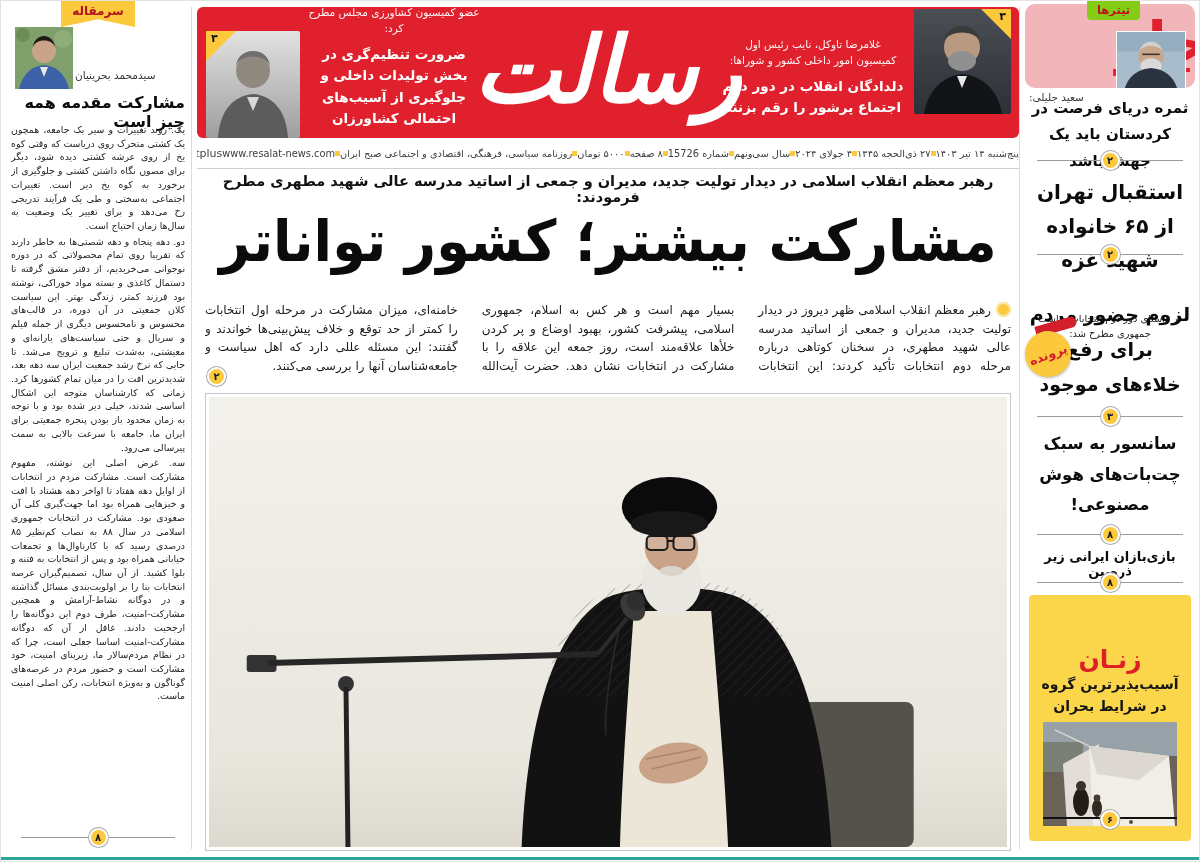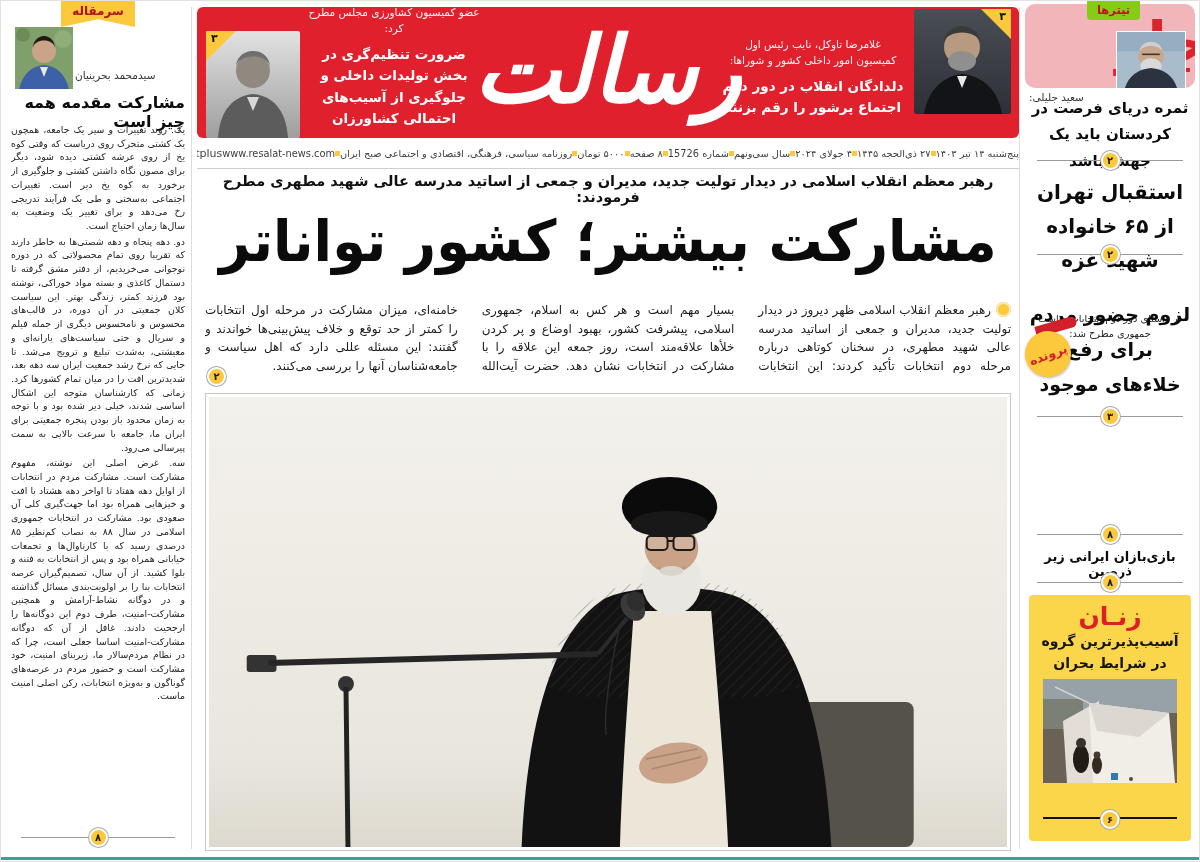--- a/index.html
+++ b/index.html
@@ -97,21 +97,21 @@
   .sb-h { position:absolute; left:2px; right:2px; text-align:center; font-weight:bold; color:#0c0c0c; }
   .sb-k { position:absolute; left:2px; right:2px; text-align:center; font-size:9.8px; color:#222; }
   #dossier { position:absolute; left:0px; top:330px; width:46px; height:46px; z-index:6;
              border-radius:50%; background:#fcc93c; transform:rotate(-20deg);
              display:flex; align-items:center; justify-content:center;
              color:#d31f2b; font-weight:bold; font-size:12.5px; box-shadow:0 1px 3px rgba(0,0,0,.3); }
   #dossier-swoosh { position:absolute; left:10px; top:320px; width:42px; height:11px; z-index:5;
                     background:#d31f2b; border-radius:2px 12px 12px 2px; transform:rotate(-16deg); }
   #feature { position:absolute; top:594px; left:4px; right:4px; height:246px;
              background:#fcd64a; border-radius:4px; text-align:center; }
-  #feat-title { font-size:25px; font-weight:bold; color:#dd1f27; padding-top:7px; }
+  #feat-title { font-size:25px; font-weight:bold; color:#dd1f27; padding-top:7px;margin-top:43px; }
   .feat-sub { font-size:14px; font-weight:bold; color:#151515; line-height:1.55; }
   #feat-photo { width:134px; height:104px; margin:5px auto 0; overflow:hidden; }
   #feat-line { position:absolute; left:14px; right:14px; bottom:22px; border-top:2.5px solid #111; }
   #feat-circ { position:absolute; left:50%; bottom:12px; transform:translateX(-50%); }
 </style>
 </head>
 <body>
 
 <div id="page">
 
@@ -308,20 +308,21 @@
 
     <div class="sb-k" style="top:284px; line-height:1.5;margin-top:27px;">در راستای دور دوم انتخابات ریاست جمهوری مطرح شد:</div>
     <div class="sb-h" style="top:296px; font-size:19px; line-height:1.85;">لزوم حضور مردم برای رفع خلاءهای موجود</div>
     <div id="dossier-swoosh"></div>
     <div id="dossier">پرونده</div>
     <div class="sepwrap" style="top:406px;">
       <div class="line"></div>
       <div class="pcirc">۳</div>
     </div>
 
+    <div class="sb-h" style="top:428px; font-size:16.5px; line-height:1.85;">سانسور به سبک چت‌بات‌های هوش مصنوعی!</div>
     <div class="sepwrap" style="top:524px;">
       <div class="line"></div>
       <div class="pcirc">۸</div>
     </div>
 
     <div class="sb-h" style="top:548px; font-size:13px;">بازی‌بازان ایرانی زیر ذره‌بین</div>
     <div class="sepwrap" style="top:572px;">
       <div class="line"></div>
       <div class="pcirc">۸</div>
     </div>

